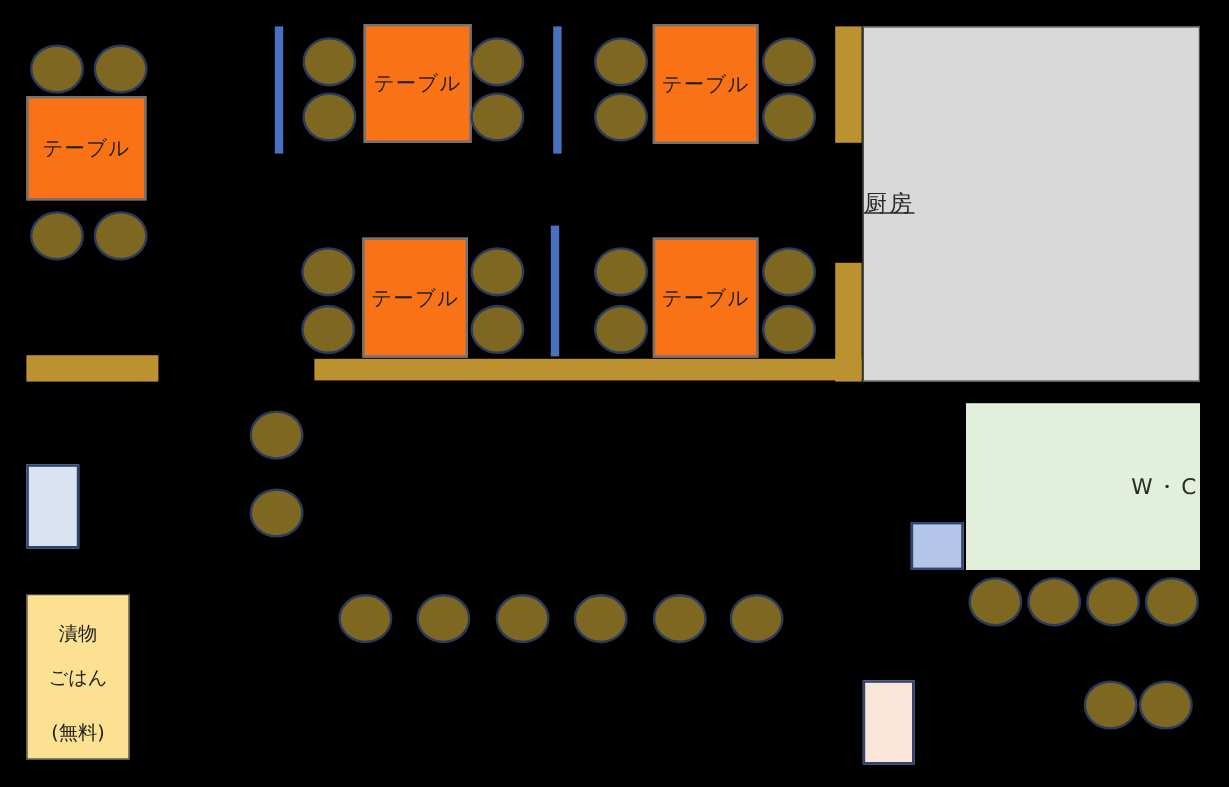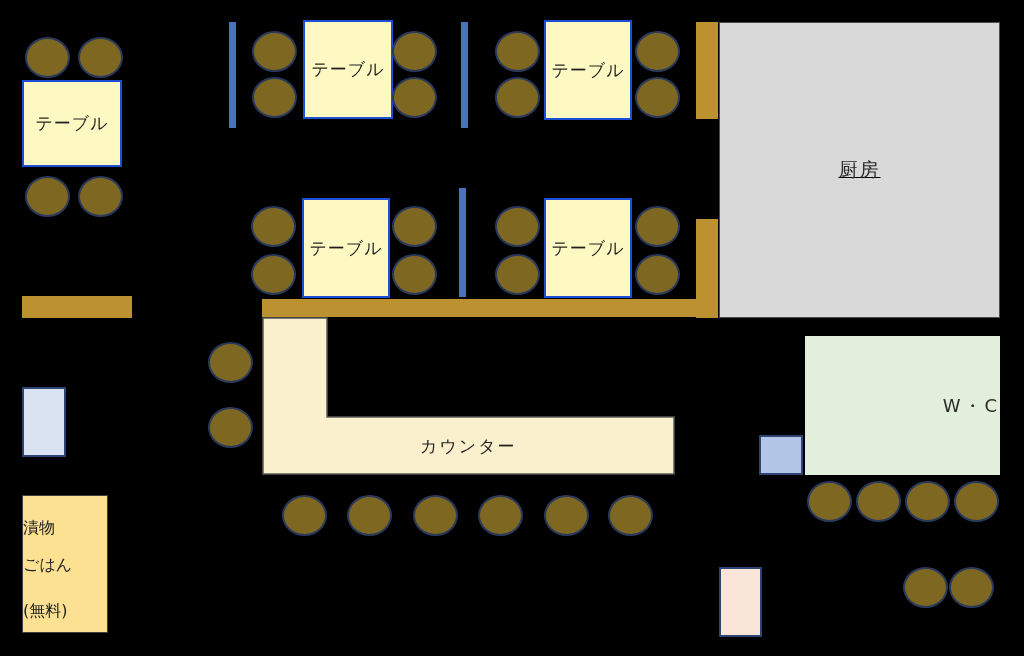--- a/index.html
+++ b/index.html
@@ -13,42 +13,42 @@
   #stage *{box-sizing:border-box;}
   .chair{
     position:absolute;
     width:45px;height:41px;
     background:#7d6721;
     border:2px solid #2b3a5c;
     border-radius:50%;
   }
   .table{
     position:absolute;
-    background:#fef9c3;
-    border:2px solid #1d4ed8;
+    background:#f97316;
+    border:2px solid #737373;
     display:flex;align-items:center;justify-content:center;
   }
   .table .lbl{
     font-size:17px;color:#1f1f1f;letter-spacing:1px;white-space:nowrap;
   }
   .partition{
     position:absolute;
     width:7px;
     background:#4a70c0;
   }
   .wall{
     position:absolute;
     background:#bc9130;
   }
   .kitchen{
     position:absolute;
     left:719px;top:22px;width:281px;height:296px;
     background:#d9d9d9;
     border:1px solid #4d4d4d;
-    display:flex;align-items:center;justify-content:center;text-decoration:underline;
+    display:flex;align-items:center;justify-content:flex-start;text-decoration:underline;
   }
   .kitchen .lbl{font-size:19px;color:#262626;letter-spacing:2px;}
   .counter-wrap{
     position:absolute;left:262px;top:317px;width:413px;height:158px;
   }
   .counter-label{
     position:absolute;left:158px;top:118px;
     font-size:17px;color:#1f1f1f;letter-spacing:2px;white-space:nowrap;
   }
   .wc{
@@ -63,20 +63,21 @@
     border:2px solid #2e4472;
   }
   .pickle-box{
     position:absolute;
     left:22px;top:495px;width:86px;height:138px;
     background:#fbe191;
     border:1px solid #3f3f3f;
   }
   .pickle-box span{
     position:absolute;left:0;width:100%;
+    text-align:center;
     font-size:16px;color:#1f1f1f;white-space:nowrap;
   }
 </style>
 </head>
 <body>
 
 <div id="stage">
 
   <div class="chair" style="left:25px;top:37px"></div>
   <div class="chair" style="left:78px;top:37px"></div>
@@ -123,26 +124,20 @@
 
   <div class="wall" style="left:696px;top:22px;width:22px;height:97px"></div>
   <div class="wall" style="left:696px;top:219px;width:22px;height:99px"></div>
   <div class="wall" style="left:262px;top:299px;width:456px;height:18px"></div>
   <div class="wall" style="left:22px;top:296px;width:110px;height:22px"></div>
 
   <div class="kitchen">
     <span class="lbl">厨房</span>
   </div>
 
-  <div class="counter-wrap">
-    <svg width="413" height="158" viewBox="0 0 413 158">
-      <polygon points="1,1 65,1 65,100 412,100 412,157 1,157" fill="#faf0cd" stroke="#595959" stroke-width="1.5"></polygon>
-    </svg>
-    <span class="counter-label">カウンター</span>
-  </div>
 
   <div class="chair" style="left:208px;top:342px"></div>
   <div class="chair" style="left:208px;top:407px"></div>
 
   <div class="chair" style="left:282px;top:495px"></div>
   <div class="chair" style="left:347px;top:495px"></div>
   <div class="chair" style="left:413px;top:495px"></div>
   <div class="chair" style="left:478px;top:495px"></div>
   <div class="chair" style="left:544px;top:495px"></div>
   <div class="chair" style="left:608px;top:495px"></div>

